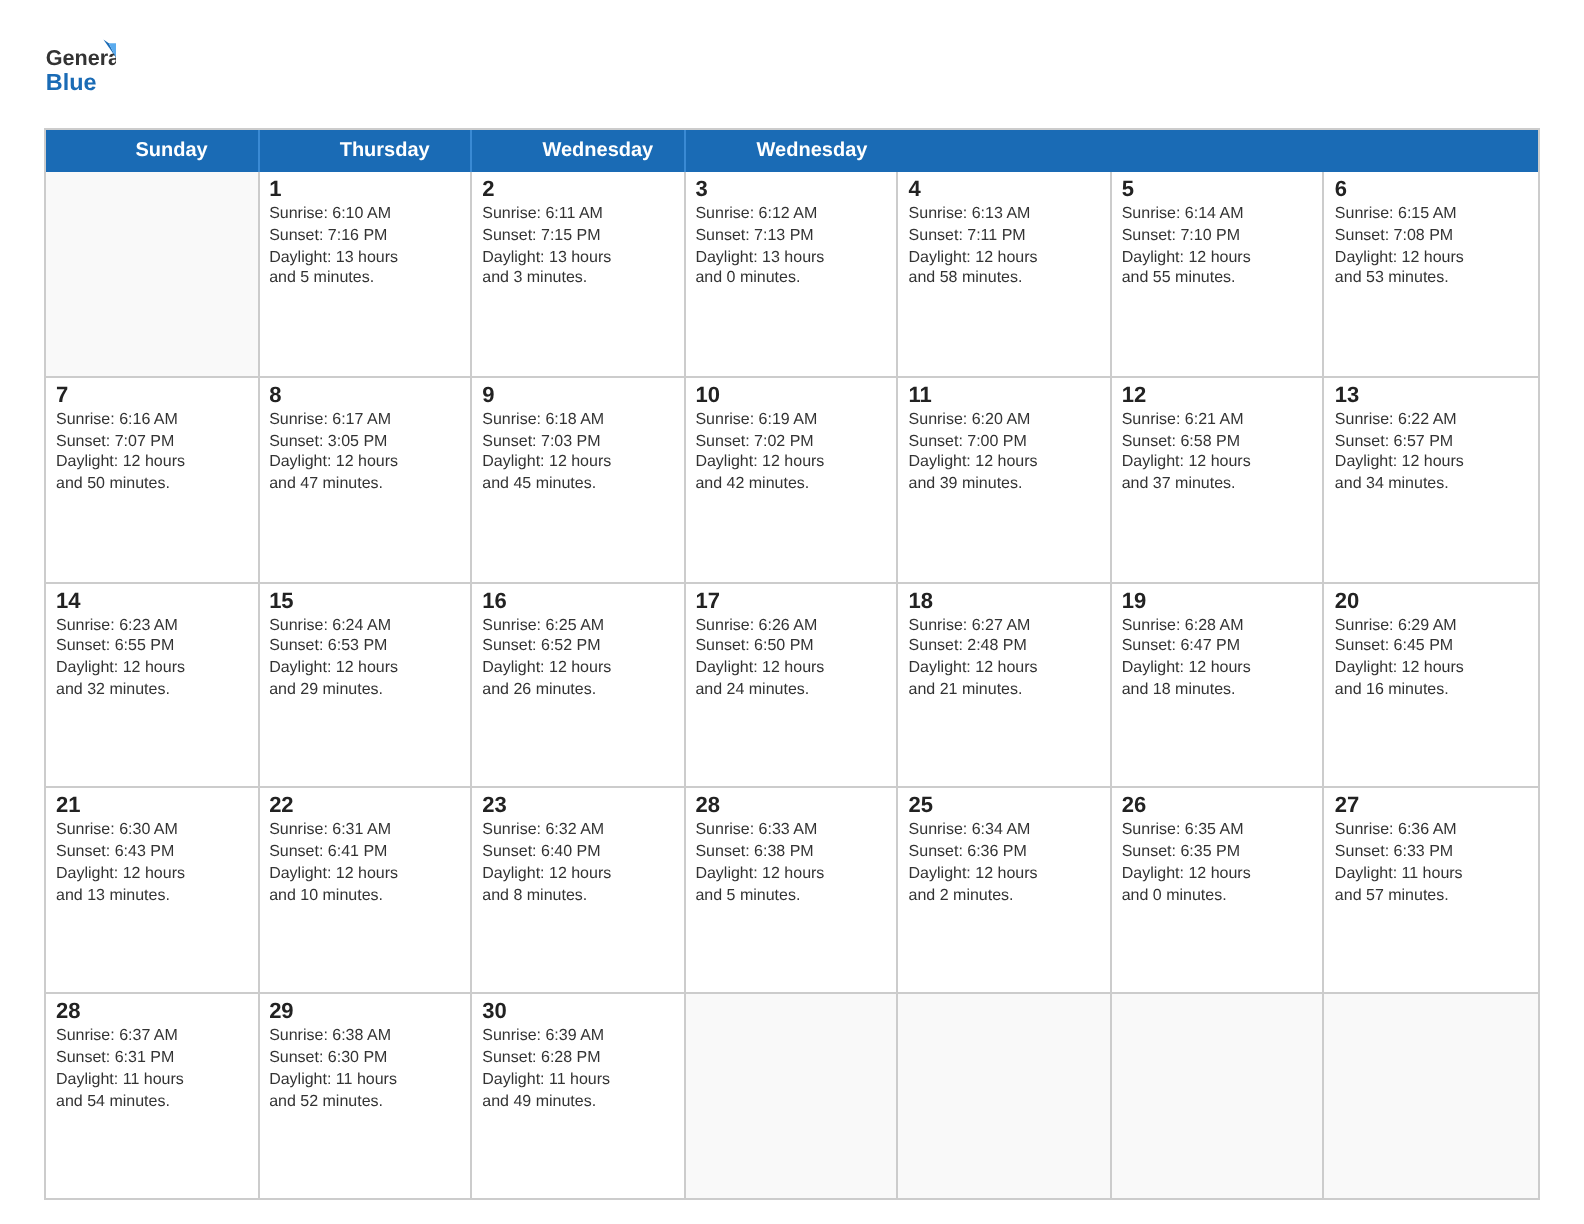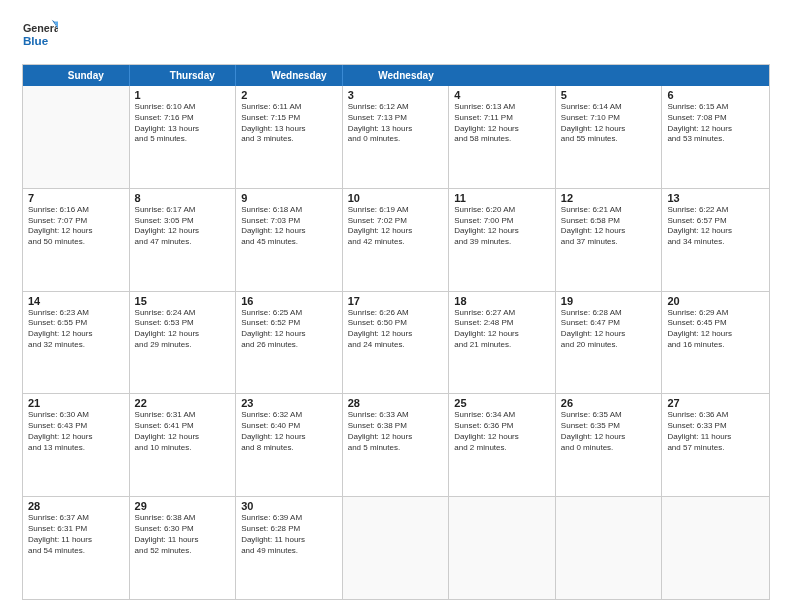--- a/index.html
+++ b/index.html
@@ -257,21 +257,21 @@
             <div class="cell-text">Sunrise: 6:27 AM</div>
             <div class="cell-text">Sunset: 2:48 PM</div>
             <div class="cell-text">Daylight: 12 hours</div>
             <div class="cell-text">and 21 minutes.</div>
           </div>
           <div class="cal-cell">
             <span class="day-num">19</span>
             <div class="cell-text">Sunrise: 6:28 AM</div>
             <div class="cell-text">Sunset: 6:47 PM</div>
             <div class="cell-text">Daylight: 12 hours</div>
-            <div class="cell-text">and 20 minutes.</div>
+            <div class="cell-text">and 18 minutes.</div>
           </div>
           <div class="cal-cell">
             <span class="day-num">20</span>
             <div class="cell-text">Sunrise: 6:29 AM</div>
             <div class="cell-text">Sunset: 6:45 PM</div>
             <div class="cell-text">Daylight: 12 hours</div>
             <div class="cell-text">and 16 minutes.</div>
           </div>
         </div>
         <div class="cal-row">

